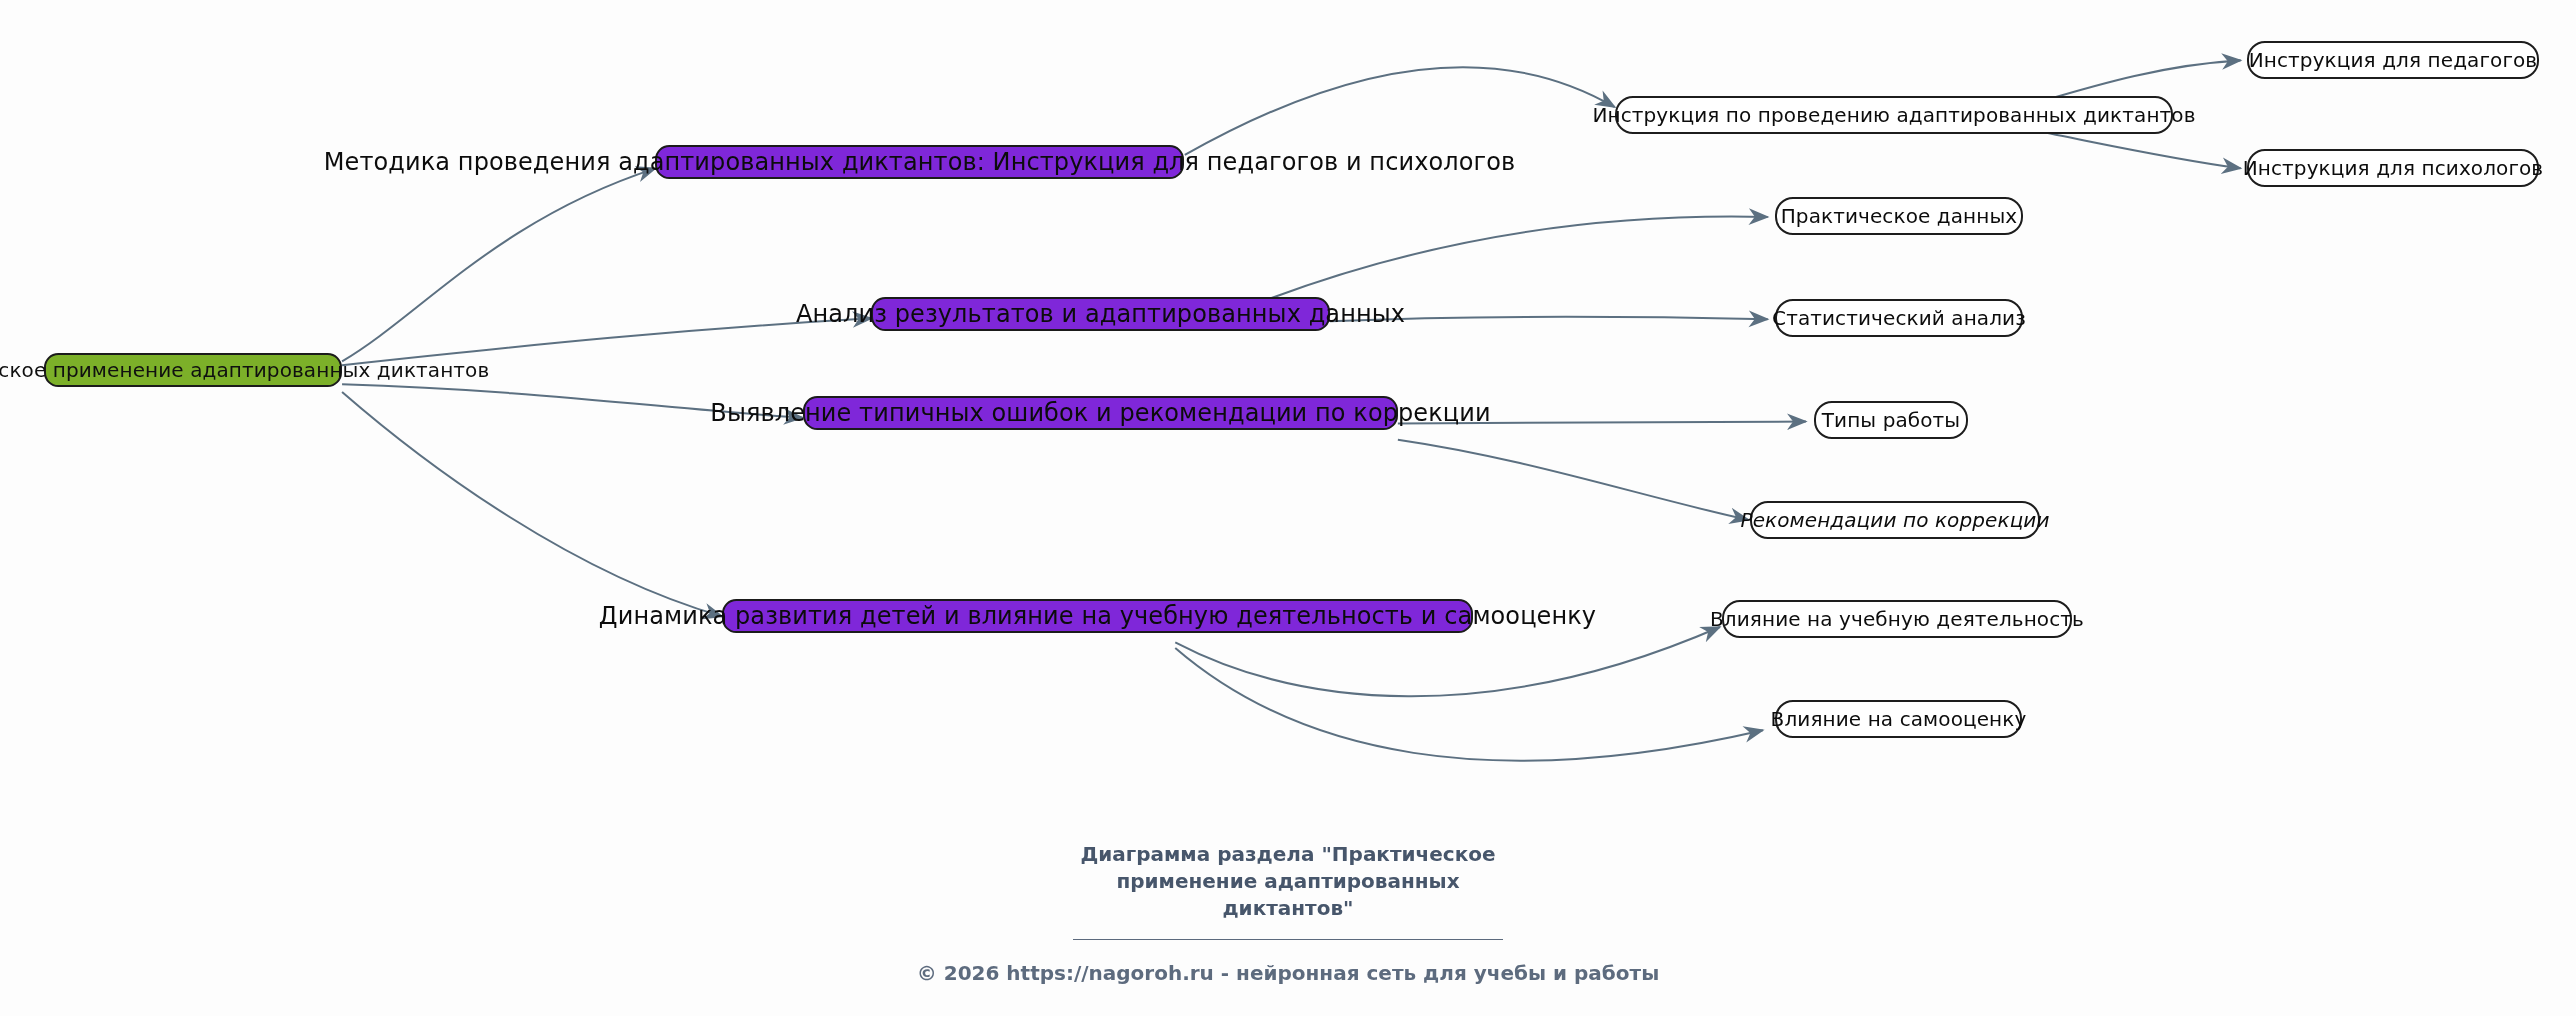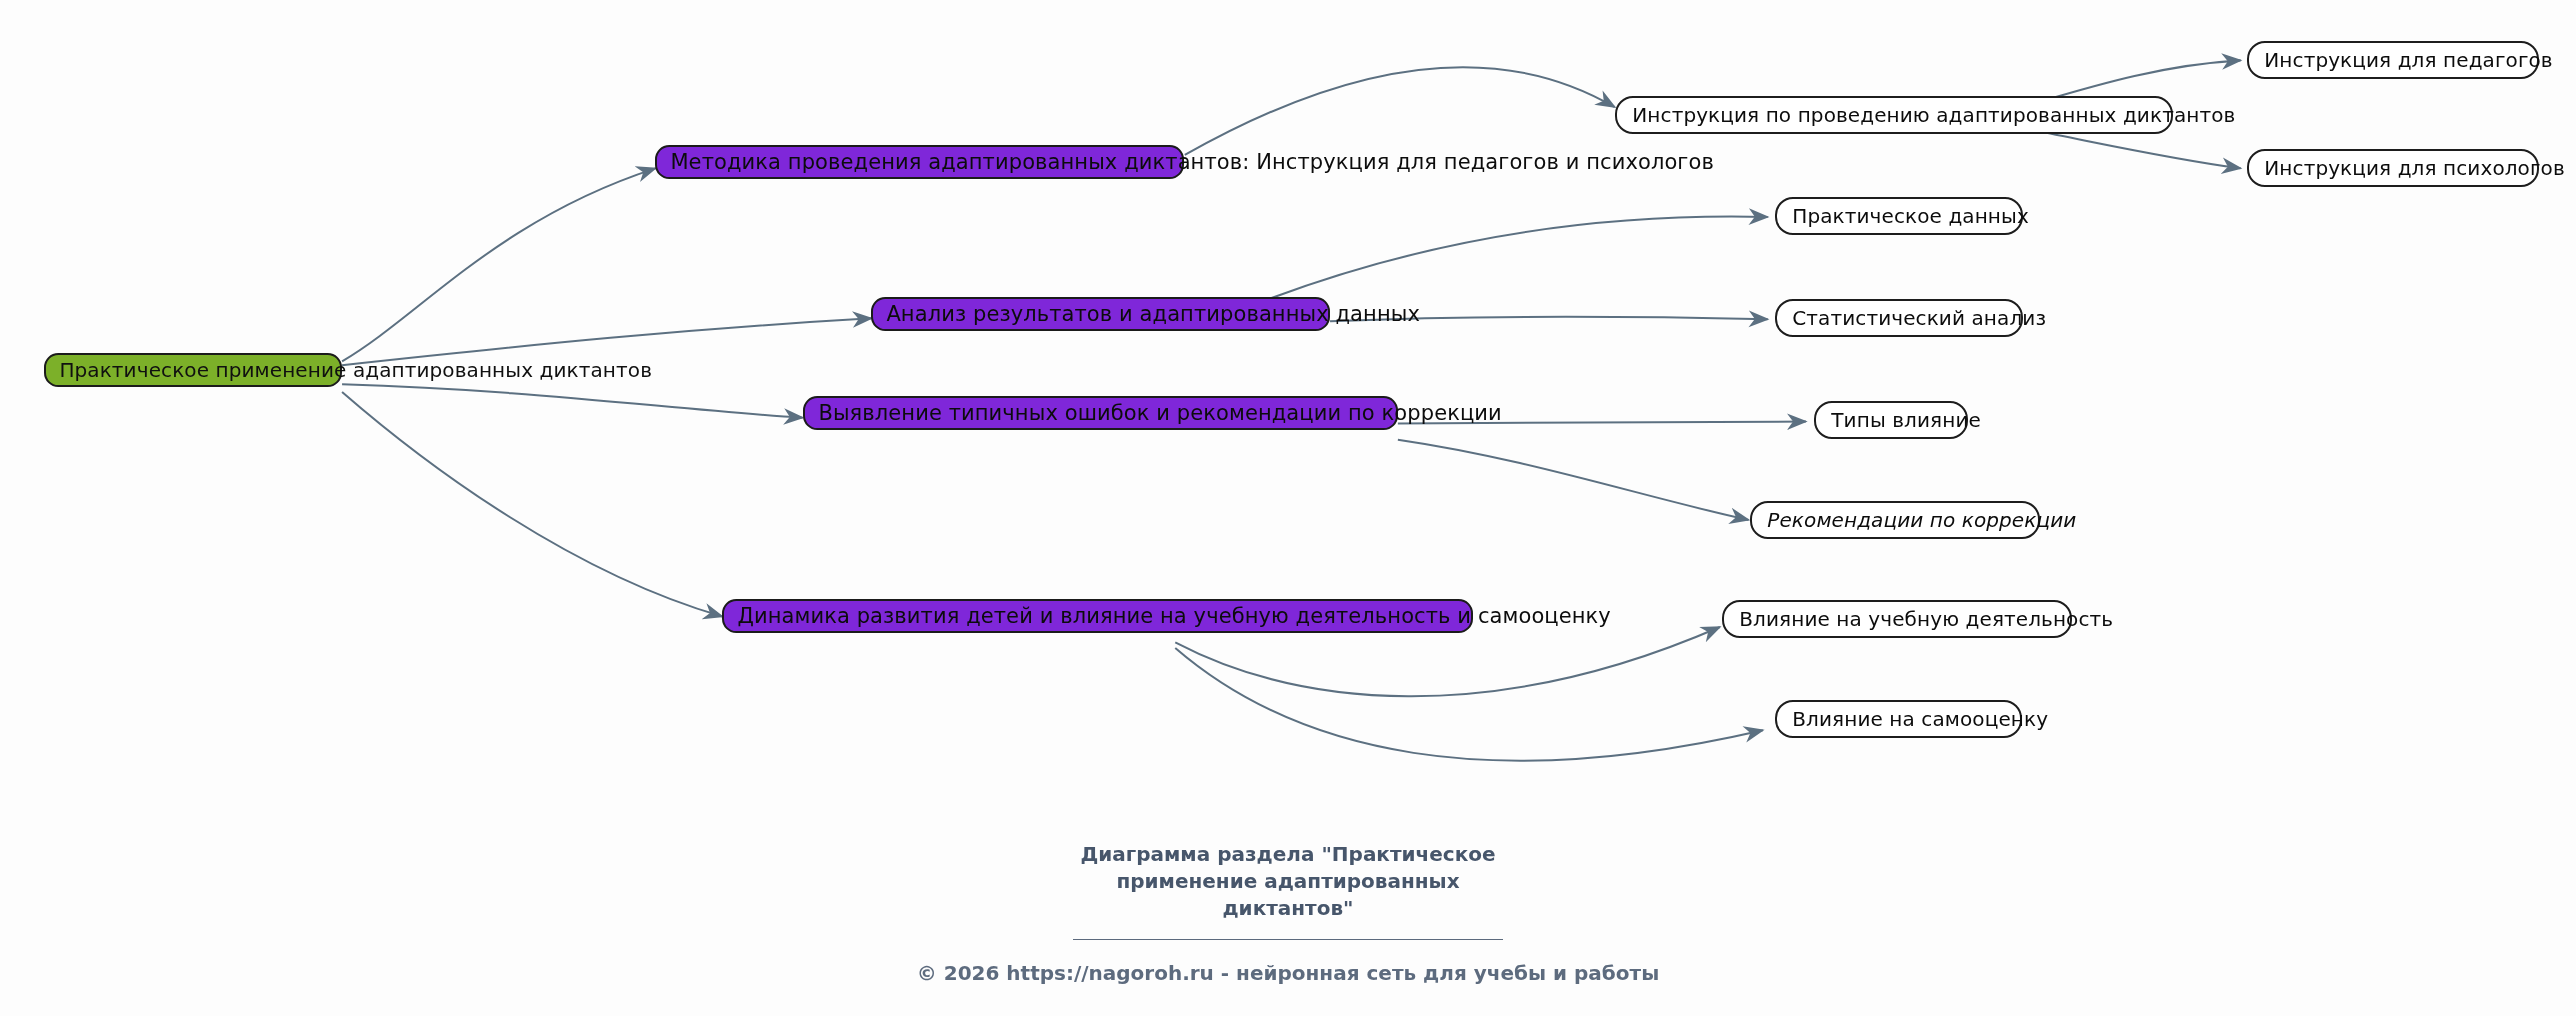--- a/index.html
+++ b/index.html
@@ -31,21 +31,21 @@
     width: 2576px;
     height: 1017px;
     pointer-events: none;
   }
 
   .node {
     position: absolute;
     box-sizing: border-box;
     display: flex;
     align-items: center;
-    justify-content: flex-start;
+    justify-content: center;
     border-radius: 15.3px;
     white-space: nowrap;
     letter-spacing: 0.1px;
   }
 
   .node-label {
     display: block;
     line-height: 1;
   }
 
@@ -56,21 +56,21 @@
     color: #101010;
     font-size: 20px;
     padding: 0 13.4px;
   }
 
   .node-branch {
     background: #7f27d9;
     border: 2.1px solid #1b1b1b;
     border-radius: 14.3px;
     color: #0c0c0c;
-    font-size: 21px;
+    font-size: 24px;
     padding: 0 13.4px;
   }
 
   .node-leaf {
     background: #ffffff;
     border: 2.1px solid #1d1d1d;
     border-radius: 18px;
     color: #0c0c0c;
     font-size: 20px;
     padding: 0 15.3px;
@@ -183,21 +183,21 @@
 
   <div class="node node-leaf" style="left:1775px; top:197px; width:248px; height:38px;">
     <span class="node-label">Практическое данных</span>
   </div>
 
   <div class="node node-leaf" style="left:1775px; top:299px; width:248px; height:38px;">
     <span class="node-label">Статистический анализ</span>
   </div>
 
   <div class="node node-leaf" style="left:1814px; top:401px; width:154px; height:38px;">
-    <span class="node-label">Типы влияние</span>
+    <span class="node-label">Типы работы</span>
   </div>
 
   <div class="node node-leaf" style="left:1750px; top:501px; width:290px; height:38px;font-style:italic;">
     <span class="node-label">Рекомендации по коррекции</span>
   </div>
 
   <div class="node node-leaf" style="left:1722px; top:600px; width:350px; height:38px;">
     <span class="node-label">Влияние на учебную деятельность</span>
   </div>
 

